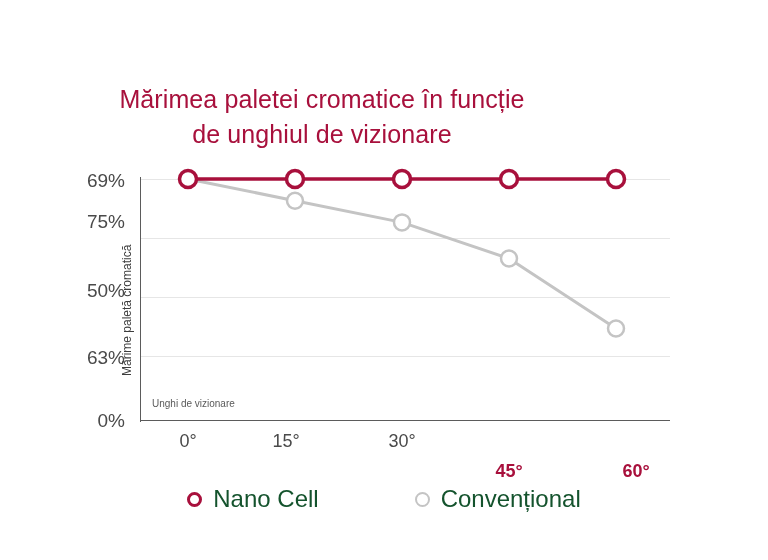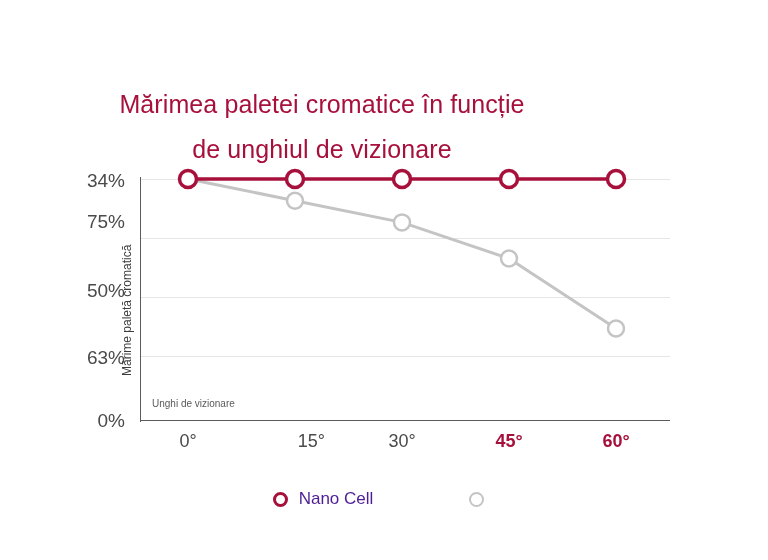--- a/index.html
+++ b/index.html
@@ -24,21 +24,21 @@
 
   
   .chart-title {
     position: absolute;
     left: 0;
     top: 82px;
     width: 644px;
     text-align: center;
     color: #a8103c;
     font-size: 25px;
-    line-height: 45px;
+    line-height: 35px;
     font-weight: 400;
     letter-spacing: 0.1px;
     white-space: pre-line;
   }
 
   
   .plot-area {
     position: absolute;
     left: 140px;
     top: 179px;
@@ -120,20 +120,21 @@
     width: 90px;
     margin-left: -45px;
     text-align: center;
     font-size: 18px;
     line-height: 22px;
     color: #4a4a4a;
   }
   .xtick.highlight {
     color: #a8103c;
     font-weight: 700;
+    margin-top: 30px;
   }
 
   
   .series-svg {
     position: absolute;
     left: 0;
     top: 0;
     width: 768px;
     height: 560px;
     overflow: visible;
@@ -162,23 +163,23 @@
     margin-right: 11px;
     background: #ffffff;
   }
   .legend-marker.nano {
     border: 3px solid #a8103c;
   }
   .legend-marker.conv {
     border: 2.5px solid #c4c4c4;
   }
   .legend-label {
-    font-size: 17px;
+    font-size: 24px;
     line-height: 22px;
-    color: #4c1d95;
+    color: #14532d;
   }
 </style>
 </head>
 <body>
 
 <div id="chart-root">
 
   <div class="chart-title">Mărimea paletei cromatice în funcție
 de unghiul de vizionare</div>
 
@@ -186,36 +187,36 @@
     <div class="gridline" style="top:0px;"></div>
     <div class="gridline" style="top:59px;"></div>
     <div class="gridline" style="top:118px;"></div>
     <div class="gridline" style="top:177px;"></div>
   </div>
 
   <div class="axis-line-y"></div>
   <div class="axis-line-x"></div>
 
   <div class="ytick-wrap">
-    <div class="ytick" style="top:171px;">34%</div>
+    <div class="ytick" style="top:171px;">69%</div>
     <div class="ytick" style="top:212px;">75%</div>
     <div class="ytick" style="top:281px;">50%</div>
     <div class="ytick" style="top:348px;">63%</div>
     <div class="ytick" style="top:411px;">0%</div>
   </div>
 
   <div class="yaxis-title">Mărime paletă cromatică</div>
 
   <div class="xaxis-caption">Unghi de vizionare</div>
 
   <div class="xtick" style="left:188px;">0°</div>
-  <div class="xtick" style="left:280px;text-align:right;">15°</div>
+  <div class="xtick" style="left:286px;">15°</div>
   <div class="xtick" style="left:402px;">30°</div>
   <div class="xtick highlight" style="left:509px;">45°</div>
-  <div class="xtick highlight" style="left:616px;">60°</div>
+  <div class="xtick highlight" style="left:636px;">60°</div>
 
   <svg class="series-svg">
     <g id="series-conventional">
         <polyline points="188,179 295,200.69 402,222.38000000000002 509,258.53 616,328.42" fill="none" stroke="#c4c4c4" stroke-width="3" stroke-linecap="round" stroke-linejoin="round"></polyline>
         <circle cx="188" cy="179" r="8" fill="#ffffff" stroke="#c4c4c4" stroke-width="2.5"></circle>
         <circle cx="295" cy="200.69" r="8" fill="#ffffff" stroke="#c4c4c4" stroke-width="2.5"></circle>
         <circle cx="402" cy="222.38000000000002" r="8" fill="#ffffff" stroke="#c4c4c4" stroke-width="2.5"></circle>
         <circle cx="509" cy="258.53" r="8" fill="#ffffff" stroke="#c4c4c4" stroke-width="2.5"></circle>
         <circle cx="616" cy="328.42" r="8" fill="#ffffff" stroke="#c4c4c4" stroke-width="2.5"></circle>
       </g>
@@ -229,16 +230,17 @@
       </g>
   </svg>
 
   <div class="legend">
     <div class="legend-item">
       <span class="legend-marker nano"></span>
       <span class="legend-label">Nano Cell</span>
     </div>
     <div class="legend-item">
       <span class="legend-marker conv"></span>
+      <span class="legend-label">Convențional</span>
     </div>
   </div>
 
 </div>
 
 </body></html>

